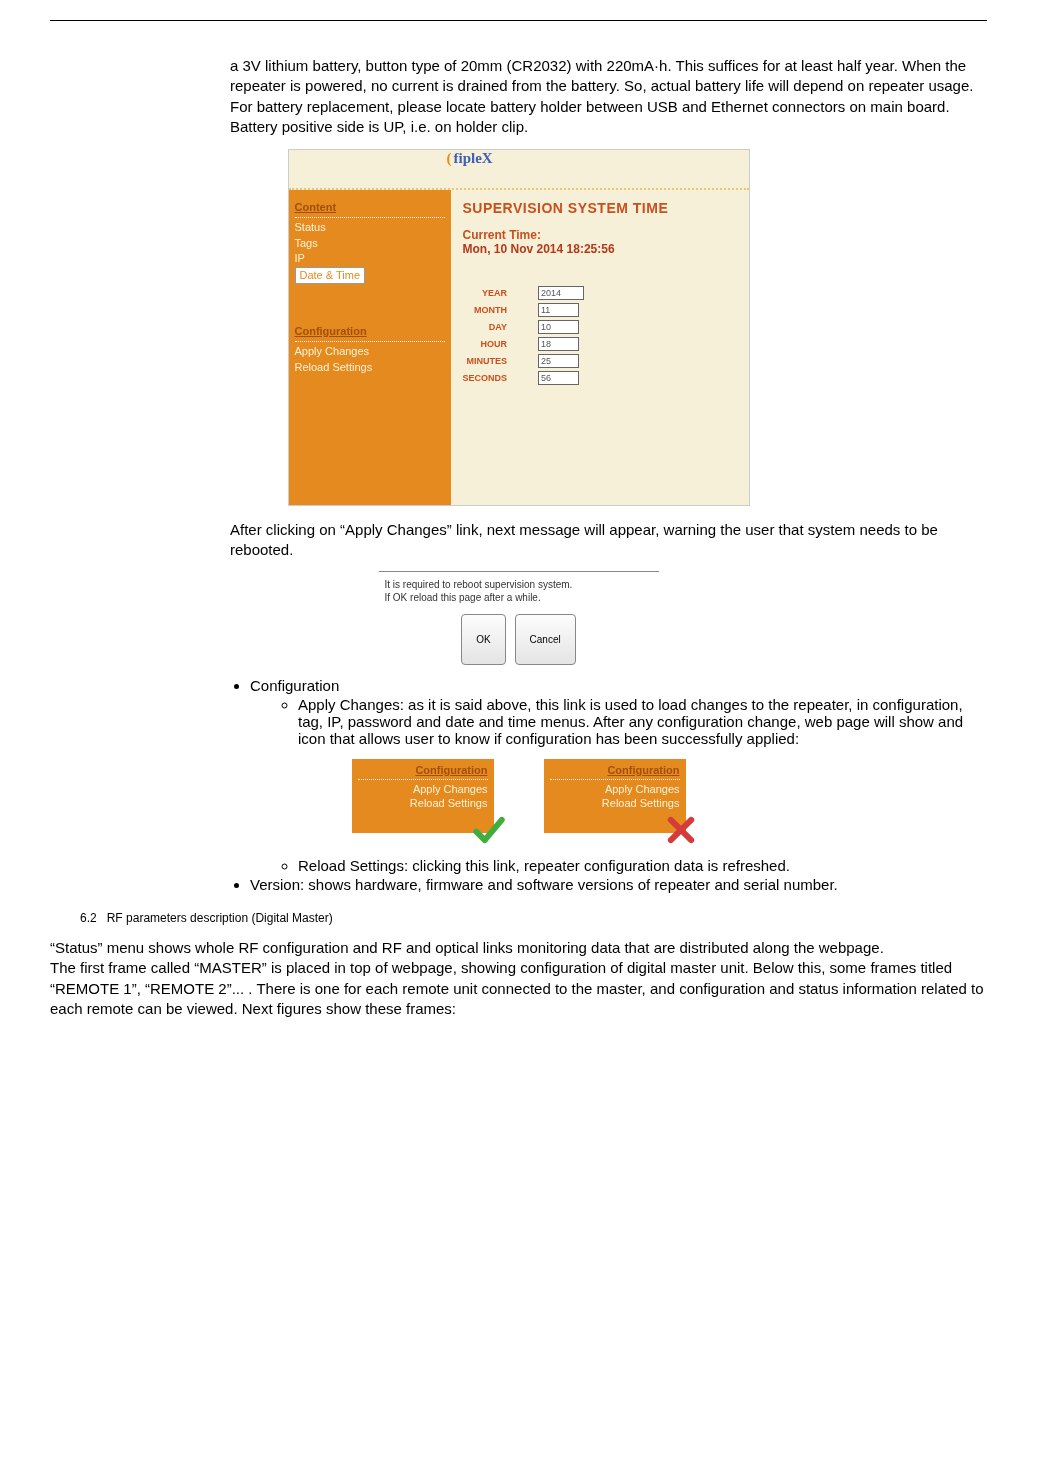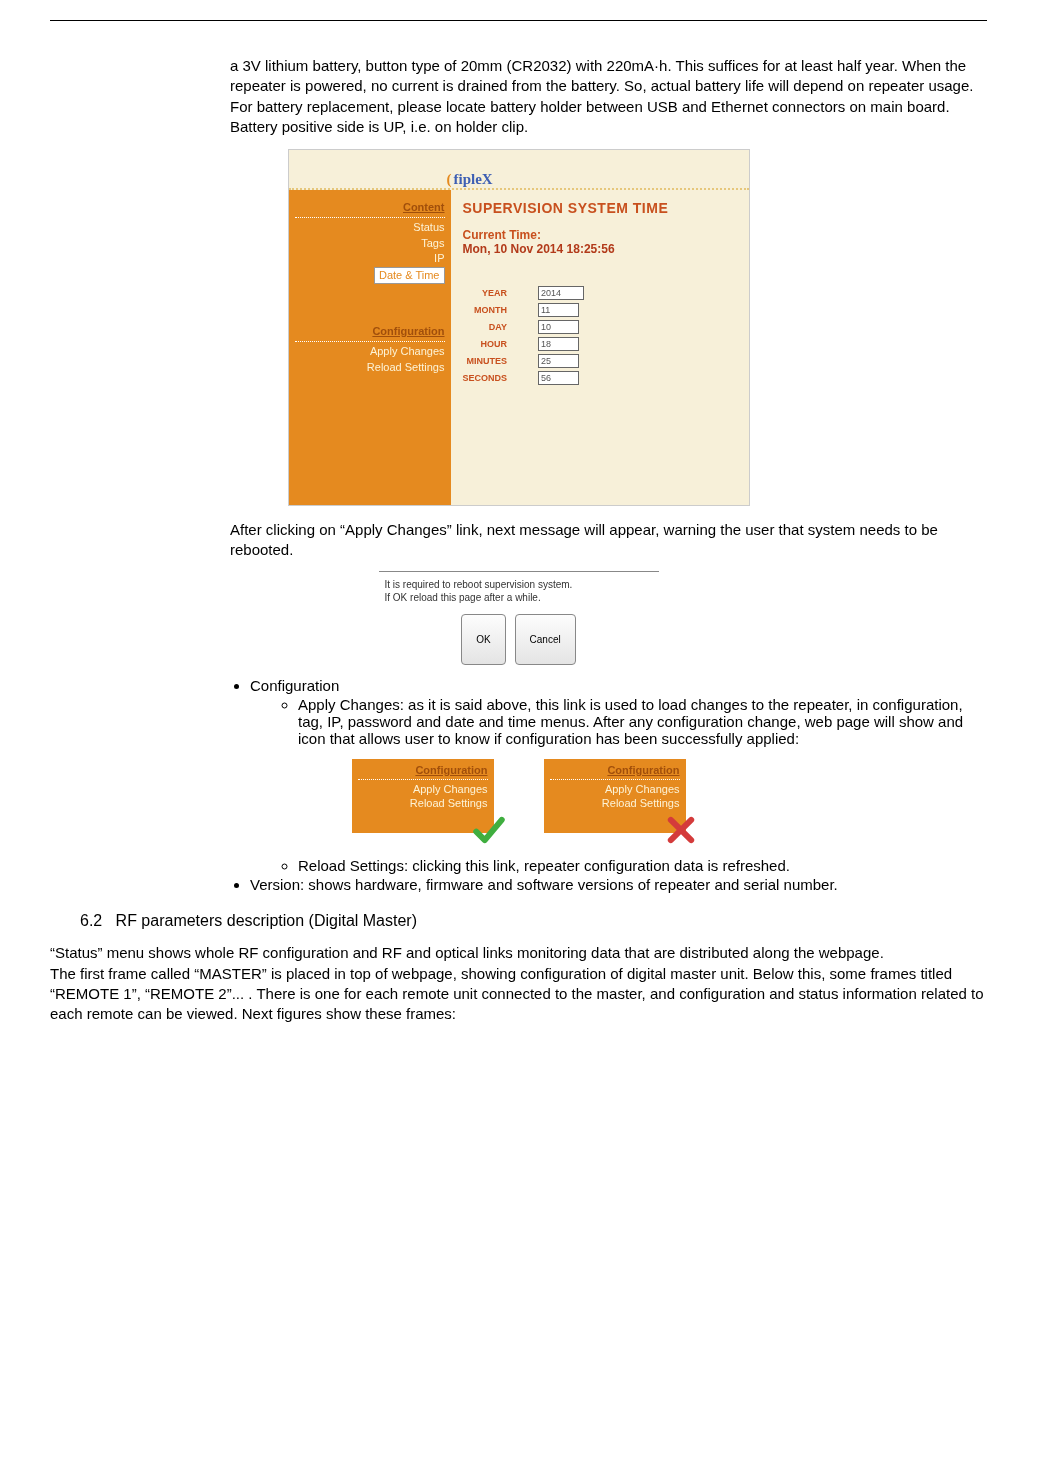--- a/index.html
+++ b/index.html
@@ -35,38 +35,38 @@
   .fiplex-box {
     width: 460px;
     margin: 12px auto 14px auto;
     border: 1px solid #ccc;
     background: #f7f0d9;
   }
   .fiplex-header {
     height: 38px;
     background: #f7f0d9;
     display: flex;
-    align-items: flex-end;
+    align-items: flex-start;
     padding-left: 158px;
     border-bottom: 2px dotted #e6c77c;
   }
   .fiplex-logo {
     font-family: "Segoe Script", cursive;
     font-weight: bold;
     font-size: 15px;
     color: #3e5fb3;
   }
   .fiplex-logo .swoosh { color:#e58a1f; font-weight:bold; margin-right:2px;}
   .fiplex-main { display: flex; }
   .fiplex-sidebar {
     width: 150px;
     background: #e58a1f;
     color: #fff;
     font-size: 11px;
-    text-align: right;
+    text-align: left;
     padding: 6px 6px 130px 6px;
     line-height: 1.4;
   }
   .fiplex-sidebar .section-head {
     color: #a14f0b;
     text-decoration: underline;
     font-weight: bold;
     margin-top: 4px;
   }
   .fiplex-sidebar .item { color: #fdf3d6; }
@@ -166,21 +166,21 @@
   .conf-snip .dot-l { border-top:1px dotted #fff; margin:2px 0;}
   .status-icon {
     position: absolute;
     bottom: -18px;
     right: -12px;
   }
   .status-icon svg { width:34px; height:34px; }
 
   .section-heading {
     margin: 18px 0 12px 30px;
-    font-size: 16px;
+    font-size: 12px;
     line-height:1.3;
   }
   .section-body {
     line-height: 1.35;
   }
 
   .footer-area {
     position: absolute;
     bottom: 16px;
     left: 50px;

